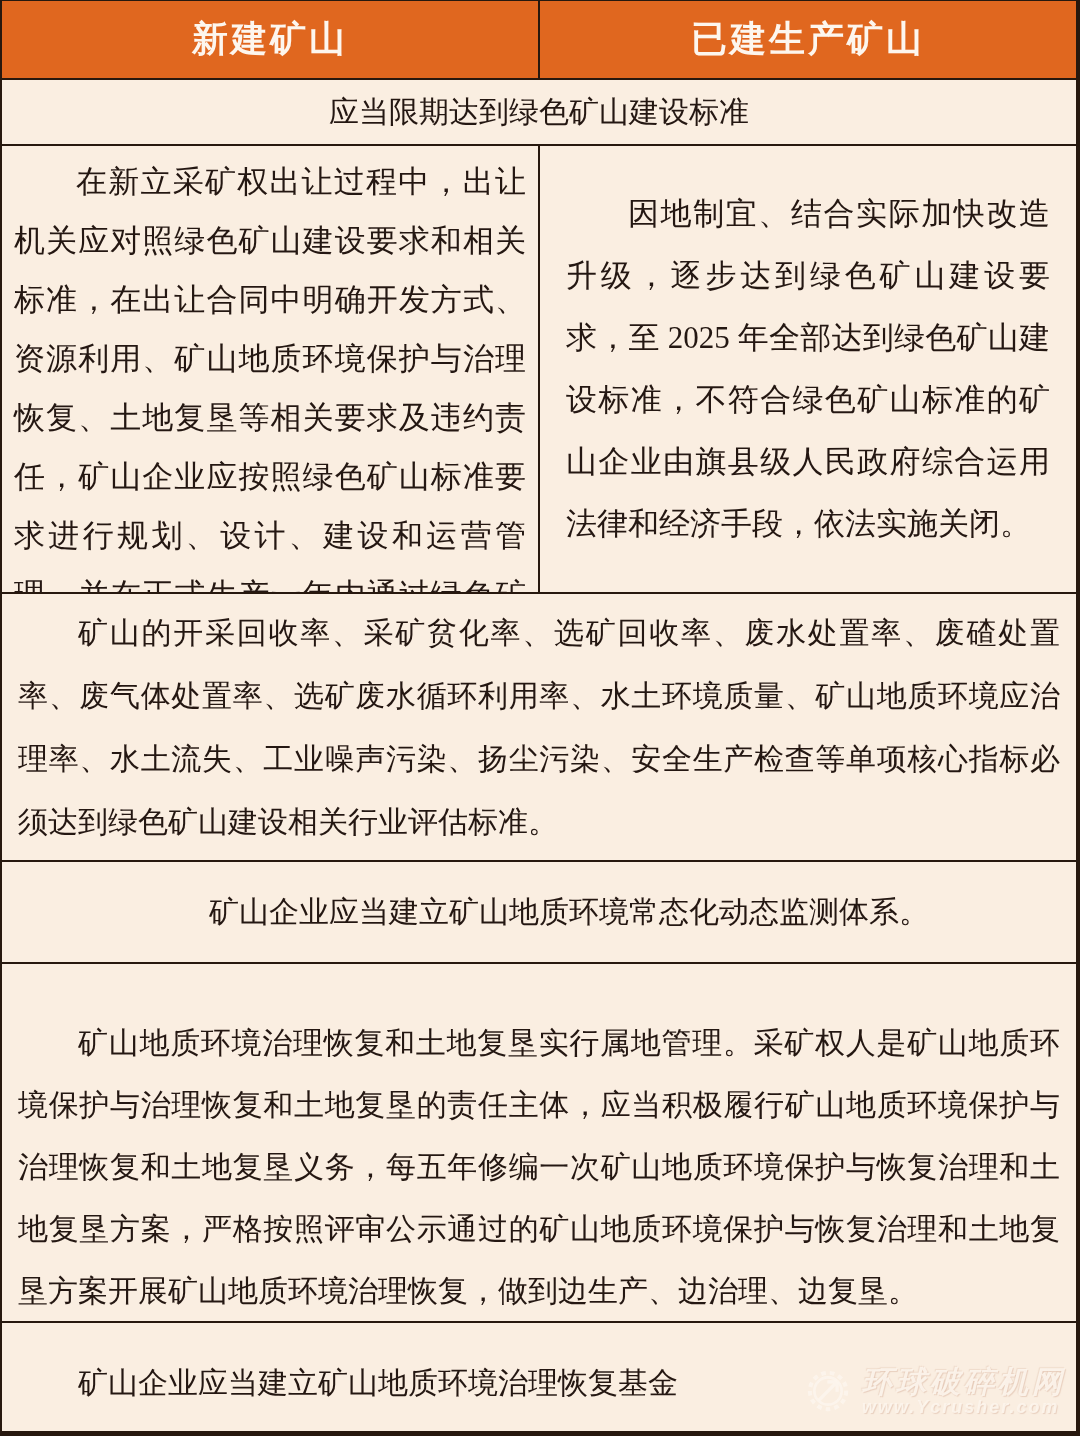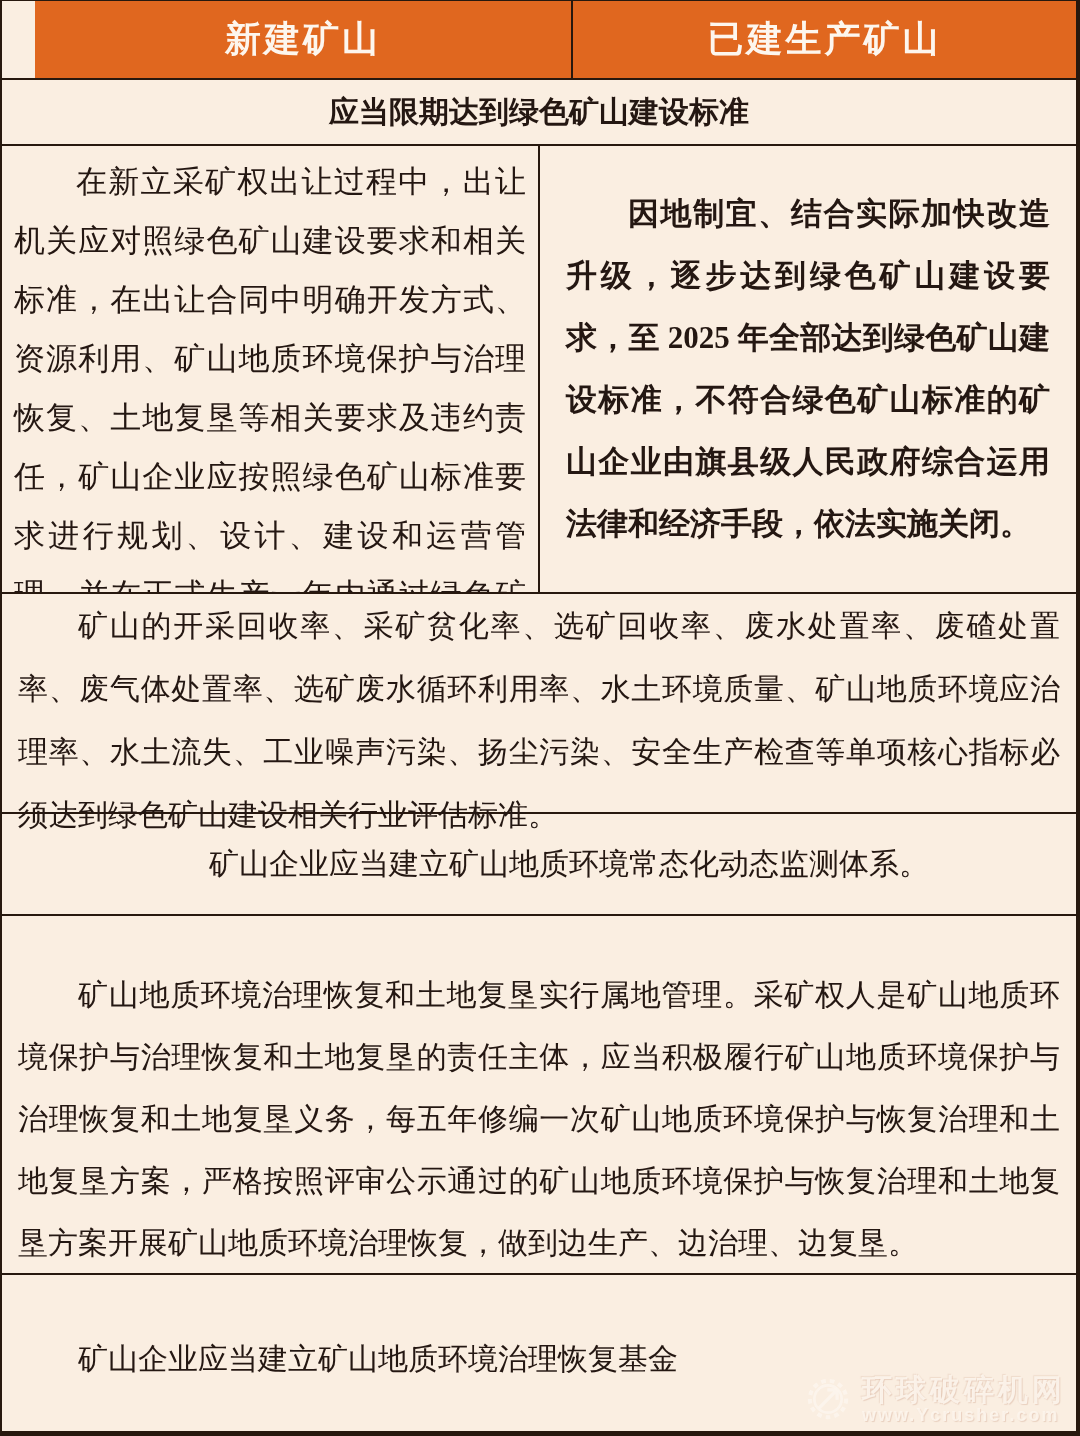--- a/index.html
+++ b/index.html
@@ -30,24 +30,24 @@
     border-bottom: 2px solid #27180e;
     flex-shrink: 0;
   }
   .row:last-child { border-bottom: none; }
 
   .cell-left {
     width: 538px;
     border-right: 2px solid #27180e;
     flex-shrink: 0;
   }
-  .cell-right { flex: 1; font-weight: bold; }
+  .cell-right { flex: 1; }
 
   
-  .header-row { height: 79px; border-bottom-width: 2px; padding-left: 33px; }
+  .header-row { height: 79px; border-bottom-width: 2px; }
   .header-cell {
     background: #e0671f;
     color: #fdf6ee;
     font-weight: bold;
     font-size: 36px;
     letter-spacing: 3px;
     display: flex;
     align-items: center;
     justify-content: center;
   }
@@ -83,42 +83,43 @@
   .detail-cell.cell-right p { line-height: 62px; }
 
   
   .full-row { display: block; padding: 0 16px; }
   .full-row p {
     margin: 0;
     font-size: 30px;
     text-align: justify;
     text-indent: 2em;
   }
-  .indicators-row { height: 220px; display: flex; }
+  .indicators-row { height: 268px; display: flex; align-items: center; }
   .indicators-row p { line-height: 63px; }
 
   .monitoring-row { height: 102px; display: flex; align-items: center; justify-content: center; }
   .monitoring-row p { line-height: 40px; text-align: left; }
 
   .restoration-row { height: 311px; display: flex; align-items: center; margin-top: 48px; }
   .restoration-row p { line-height: 62px; }
 
   .fund-row { flex: 1; display: flex; align-items: center; position: relative; }
   .fund-row p { line-height: 40px; text-align: left; margin-top: 12px; }
 
   
   .watermark {
     position: absolute;
     right: 10px;
-    bottom: 6px;
+    bottom: 14px;
     display: flex;
     align-items: center;
     gap: 8px;
     opacity: 0.55;
     pointer-events: none;
+    font-style: italic;
   }
   .watermark .wm-texts {
     display: flex;
     flex-direction: column;
     align-items: flex-start;
   }
   .wm-name {
     font-size: 30px;
     font-weight: bold;
     letter-spacing: 4px;

